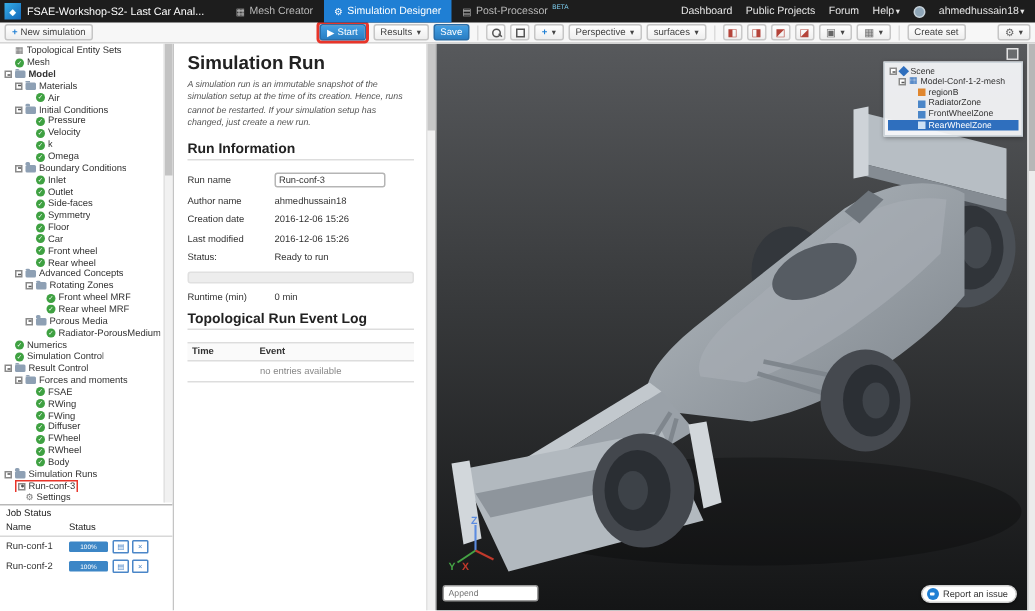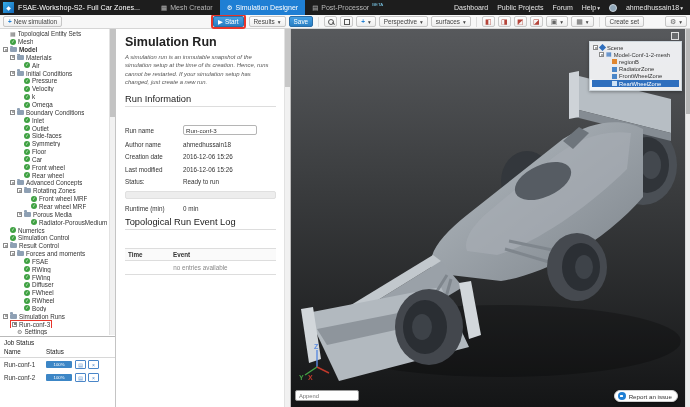--- a/index.html
+++ b/index.html
@@ -76,21 +76,21 @@
   .job-bar { width:26px; height:7px; background:#3c86c6; border-radius:1px; color:#fff; font-size:4.3px;
              display:flex; align-items:center; justify-content:center; margin-right:3px; flex:none; }
   .job-btn { width:11px; height:9px; border:1px solid #4a86c8; color:#4a86c8; background:#fff; border-radius:1px;
              font-size:5px; display:inline-flex; align-items:center; justify-content:center; margin-right:2px; cursor:pointer; flex:none; }
 
   
   .main-panel { position:absolute; left:116px; top:29px; width:175px; bottom:0; background:#fff; border-right:1px solid #bdbdbd; }
   .main-inner { position:absolute; inset:0 6px 0 0; padding:6px 8px 0 9px; overflow:hidden; }
   .main-title { font-size:12.5px; font-weight:bold; color:#222; margin-bottom:4px; }
   .desc { font-size:5.9px; font-style:italic; color:#555; line-height:1.4; margin-bottom:8px; }
-  .section-title { font-size:9.3px; font-weight:normal; color:#222; border-bottom:1px solid #ddd; padding-bottom:2px; margin-bottom:18px; }
+  .section-title { font-size:9.3px; font-weight:bold; color:#222; border-bottom:1px solid #ddd; padding-bottom:2px; margin-bottom:8px; }
   .field { display:flex; align-items:center; margin-bottom:5.5px; font-size:6.3px; color:#333; }
   .field-label { width:58px; flex:none; }
   .field-value { white-space:nowrap; }
   .runname-input { width:74px; height:10px; border:1px solid #b5b5b5; border-radius:2px; font-size:6.2px; padding:0 2px;
                    font-family:"Liberation Sans", sans-serif; color:#333; }
   .status-progress { height:8px; background:#ededed; border:1px solid #e0e0e0; border-radius:2px; margin:1px 0 6px; }
   .log-table { width:100%; border-collapse:collapse; font-size:6.3px; color:#333; margin-top:2px; }
   .log-table th { text-align:left; font-weight:bold; border-top:1px solid #ddd; border-bottom:1px solid #ddd;
                   padding:2px 3px; background:#fafafa; }
   .log-table th:first-child { width:45px; }
@@ -135,21 +135,21 @@
 </style>
 </head>
 <body>
 
 <div class="app">
 
   <div class="navbar">
     <div class="logo-box">
       <span>◆</span>
     </div>
-    <div class="project-title">FSAE-Workshop-S2- Full Car Zones...</div>
+    <div class="project-title">FSAE-Workshop-S2- Last Car Anal...</div>
     <div class="nav-tabs">
       <div class="nav-tab">
         <span class="nav-ic">▦</span>
         <span>Mesh Creator</span>
       </div>
       <div class="nav-tab active">
         <span class="nav-ic">⚙</span>
         <span>Simulation Designer</span>
       </div>
       <div class="nav-tab">

